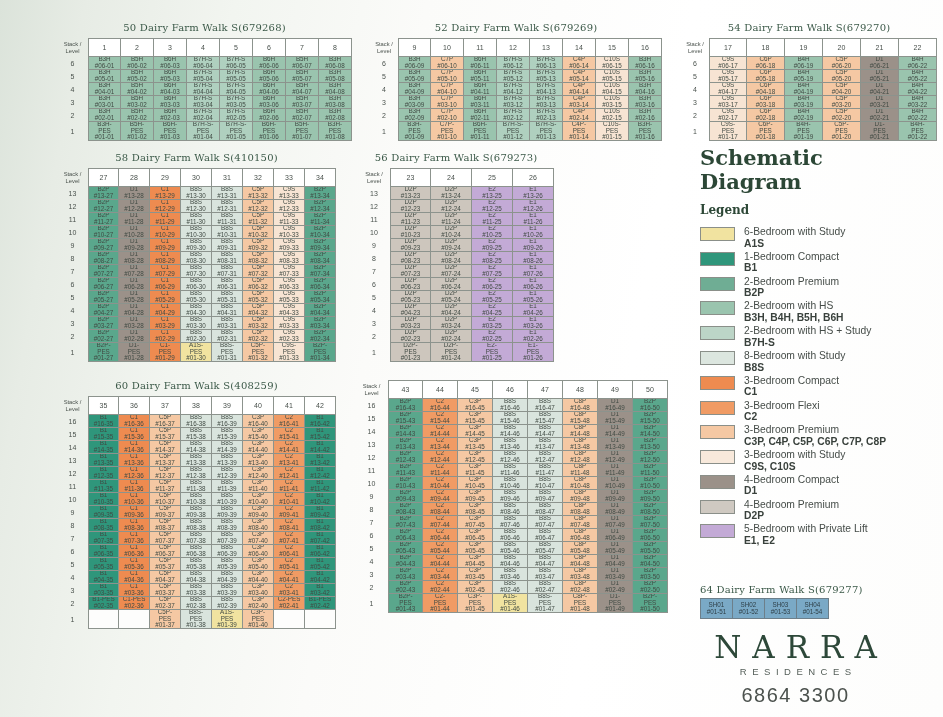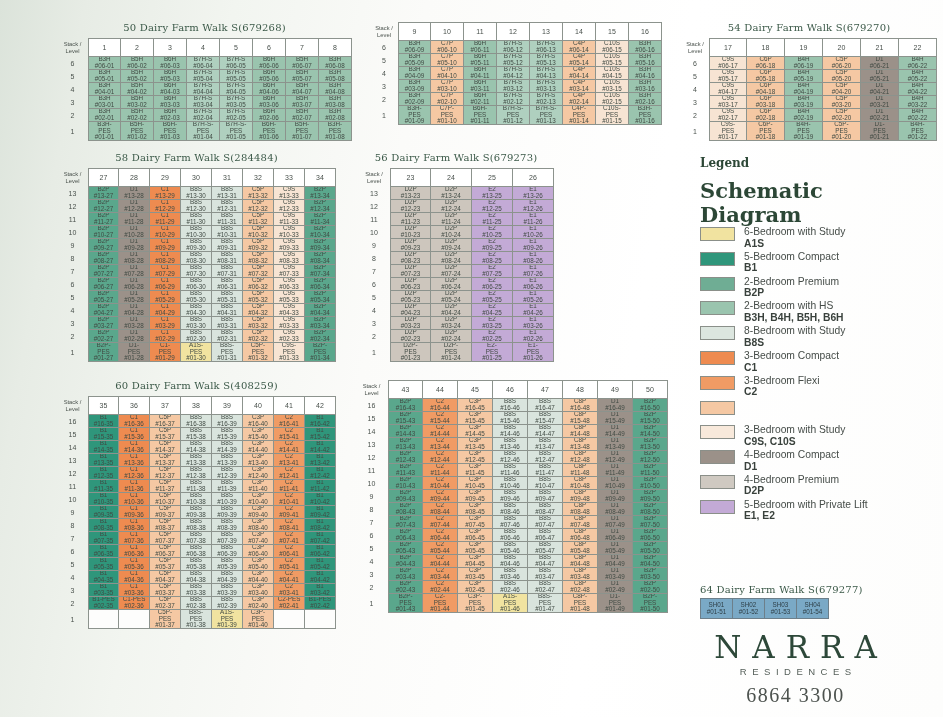--- a/index.html
+++ b/index.html
@@ -38,21 +38,21 @@
   #shops-row{display:flex;}
   .shop-cell{width:31px;height:19px;display:flex;flex-direction:column;align-items:center;justify-content:center;
              font-size:6.3px;line-height:1.1;color:#2e3f47;text-align:center;
              border-top:1px solid #6d7f8a;border-right:1px solid #6d7f8a;border-bottom:1px solid #6d7f8a;}
   .shop-cell.first{border-left:1px solid #6d7f8a;}
   
   #footer{position:absolute;left:688px;top:630px;width:215px;text-align:center;}
   #brand{font-family:"DejaVu Serif",serif;color:#2d4839;font-size:31px;line-height:34px;
          letter-spacing:11px;margin-right:-11px;font-weight:normal;}
   #sub-brand{color:#56605a;font-size:9.5px;letter-spacing:5.5px;margin-right:-5.5px;margin-top:2px;}
-  #phone{color:#4c524e;font-size:20px;letter-spacing:1.5px;margin-top:7px;font-family:Liberation Serif, serif;}
+  #phone{color:#4c524e;font-size:20px;letter-spacing:1.5px;margin-top:7px;}
 </style>
 </head>
 <body>
 
 <div id="page">
 
   <div id="blocks-layer">
       <div class="block" style="left: 57px; top: 22px; width: 295px;">
         <div class="block-title">50 Dairy Farm Walk S(679268)</div>
         <div class="grid" style="grid-template-columns: 31px repeat(8, 33px); grid-template-rows: 19px 13px 13px 13px 13px 13px 19px;">
@@ -270,20 +270,21 @@
             <div>#01-07</div>
           </div>
           <div class="cell" style="background: rgb(154, 196, 174);">
             <div>B3H-</div>
             <div>PES</div>
             <div>#01-08</div>
           </div>
         </div>
       </div>
       <div class="block" style="left: 370px; top: 22px; width: 292px;">
+        <div class="block-title">52 Dairy Farm Walk S(679269)</div>
         <div class="grid" style="grid-template-columns: 28px repeat(8, 33px); grid-template-rows: 19px 13px 13px 13px 13px 13px 19px;">
           <div class="corner">
             <div>Stack /</div>
             <div>Level</div>
           </div>
           <div class="hcell first">9</div>
           <div class="hcell">10</div>
           <div class="hcell">11</div>
           <div class="hcell">12</div>
           <div class="hcell">13</div>
@@ -663,21 +664,21 @@
             <div>#01-21</div>
           </div>
           <div class="cell" style="background: rgb(154, 196, 174);">
             <div>B4H-</div>
             <div>PES</div>
             <div>#01-22</div>
           </div>
         </div>
       </div>
       <div class="block" style="left: 57px; top: 152px; width: 279px;">
-        <div class="block-title">58 Dairy Farm Walk S(284484)</div>
+        <div class="block-title">58 Dairy Farm Walk S(410150)</div>
         <div class="grid" style="grid-template-columns: 31px repeat(8, 31px); grid-template-rows: 19px 13px 13px 13px 13px 13px 13px 13px 13px 13px 13px 13px 13px 19px;">
           <div class="corner">
             <div>Stack /</div>
             <div>Level</div>
           </div>
           <div class="hcell first">27</div>
           <div class="hcell">28</div>
           <div class="hcell">29</div>
           <div class="hcell">30</div>
           <div class="hcell">31</div>
@@ -2446,52 +2447,59 @@
           <div class="cell" style="background: rgb(90, 167, 140);">
             <div>B2P-</div>
             <div>PES</div>
             <div>#01-50</div>
           </div>
         </div>
       </div>
     </div>
 
   <div id="legend">
+    <div id="legend-heading">Schematic Diagram</div>
     <div id="legend-label">Legend</div>
-    <div id="legend-heading">Schematic Diagram</div>
     <div id="legend-entries">
         <div class="legend-entry">
           <div class="swatch" style="background: rgb(241, 227, 160);"></div>
           <div class="legend-texts">
             <div>6-Bedroom with Study</div>
             <div class="legend-codes">A1S</div>
           </div>
         </div>
         <div class="legend-entry">
           <div class="swatch" style="background: rgb(47, 150, 123);"></div>
           <div class="legend-texts">
-            <div>5-Bedroom Compact</div>
+            <div>1-Bedroom Compact</div>
             <div class="legend-codes">B1</div>
           </div>
         </div>
         <div class="legend-entry">
           <div class="swatch" style="background: rgb(111, 173, 148);"></div>
           <div class="legend-texts">
             <div>2-Bedroom Premium</div>
             <div class="legend-codes">B2P</div>
           </div>
         </div>
         <div class="legend-entry">
           <div class="swatch" style="background: rgb(154, 196, 174);"></div>
           <div class="legend-texts">
             <div>2-Bedroom with HS</div>
             <div class="legend-codes">B3H, B4H, B5H, B6H</div>
           </div>
         </div>
         <div class="legend-entry">
+          <div class="swatch" style="background: rgb(188, 213, 199);"></div>
+          <div class="legend-texts">
+            <div>2-Bedroom with HS + Study</div>
+            <div class="legend-codes">B7H-S</div>
+          </div>
+        </div>
+        <div class="legend-entry">
           <div class="swatch" style="background: rgb(220, 230, 223);"></div>
           <div class="legend-texts">
             <div>8-Bedroom with Study</div>
             <div class="legend-codes">B8S</div>
           </div>
         </div>
         <div class="legend-entry">
           <div class="swatch" style="background: rgb(238, 139, 80);"></div>
           <div class="legend-texts">
             <div>3-Bedroom Compact</div>
@@ -2500,20 +2508,24 @@
         </div>
         <div class="legend-entry">
           <div class="swatch" style="background: rgb(240, 155, 100);"></div>
           <div class="legend-texts">
             <div>3-Bedroom Flexi</div>
             <div class="legend-codes">C2</div>
           </div>
         </div>
         <div class="legend-entry">
           <div class="swatch" style="background: rgb(245, 200, 163);"></div>
+          <div class="legend-texts">
+            <div>3-Bedroom Premium</div>
+            <div class="legend-codes">C3P, C4P, C5P, C6P, C7P, C8P</div>
+          </div>
         </div>
         <div class="legend-entry">
           <div class="swatch" style="background: rgb(248, 233, 219);"></div>
           <div class="legend-texts">
             <div>3-Bedroom with Study</div>
             <div class="legend-codes">C9S, C10S</div>
           </div>
         </div>
         <div class="legend-entry">
           <div class="swatch" style="background: rgb(155, 145, 137);"></div>

